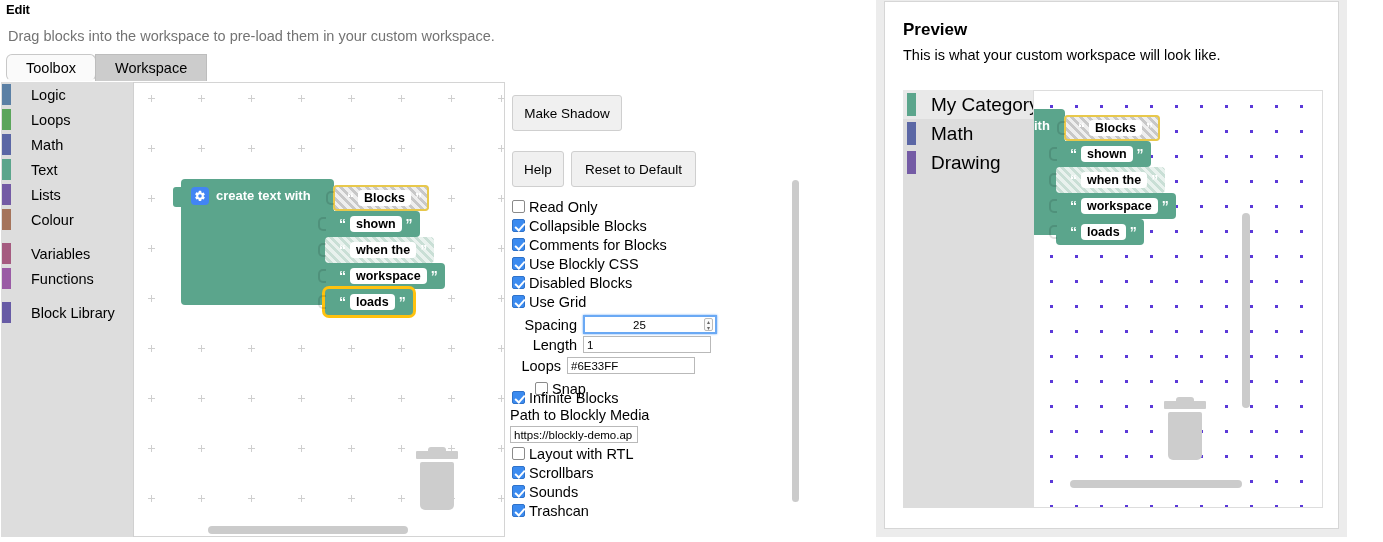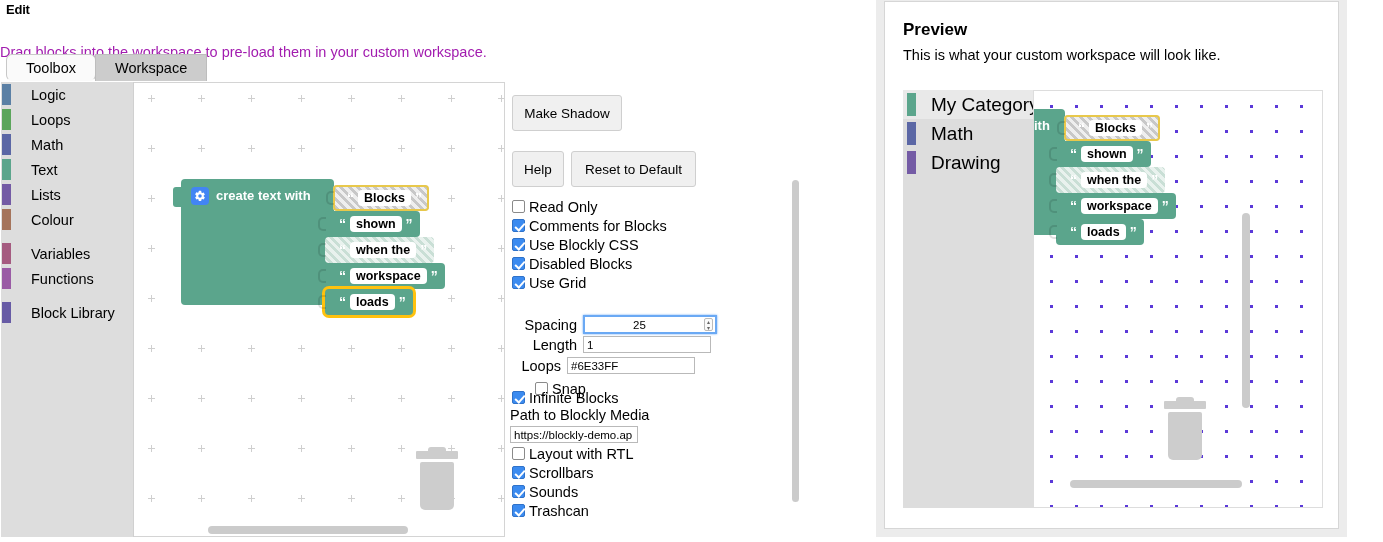--- a/index.html
+++ b/index.html
@@ -15,22 +15,22 @@
 
   
   .edit-pane { position: absolute; left: 0; top: 0; width: 810px; height: 542px; }
 
   .edit-title {
     position: absolute; left: 6px; top: 2px;
     font-size: 13px; font-weight: bold; color: #000;
     letter-spacing: -0.2px;
   }
   .edit-sub {
-    position: absolute; left: 0; top: 28px;
-    font-size: 14.5px; color: #a21caf; white-space: nowrap; margin-top: 16px;
+    position: absolute; left: 8px; top: 28px;
+    font-size: 14.5px; color: #737373; white-space: nowrap;
   }
 
   
   .tabs { position: absolute; left: 6px; top: 54px; height: 27px; display: flex; }
   .tab {
     height: 27px; padding: 0 19px;
     display: flex; align-items: center; justify-content: center;
     font-size: 14.5px; color: #000;
     border: 1px solid #c8c8c8; border-bottom: none;
     cursor: pointer; user-select: none;
@@ -422,20 +422,24 @@
     <div class="opts">
 
       <div class="btn btn-make">Make Shadow</div>
       <div class="btn btn-help">Help</div>
       <div class="btn btn-reset">Reset to Default</div>
 
       <div style="position:absolute; left:3px; top:109px; width:225px;" id="chktop">
           <div class="chk-row">
             <span class="cb"></span>
             <span>Read Only</span>
+          </div>
+          <div class="chk-row">
+            <span class="cb on"></span>
+            <span>Collapsible Blocks</span>
           </div>
           <div class="chk-row">
             <span class="cb on"></span>
             <span>Comments for Blocks</span>
           </div>
           <div class="chk-row">
             <span class="cb on"></span>
             <span>Use Blockly CSS</span>
           </div>
           <div class="chk-row">

